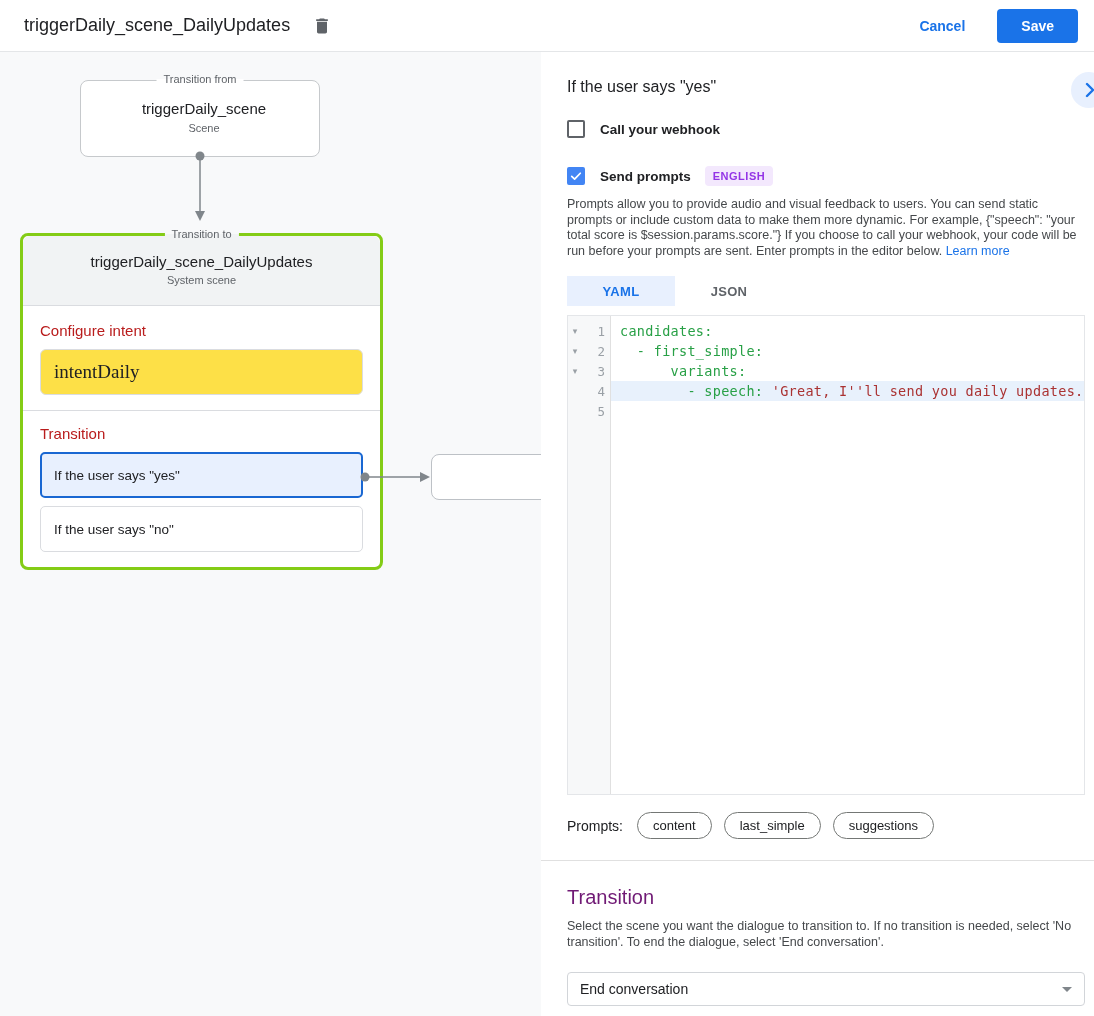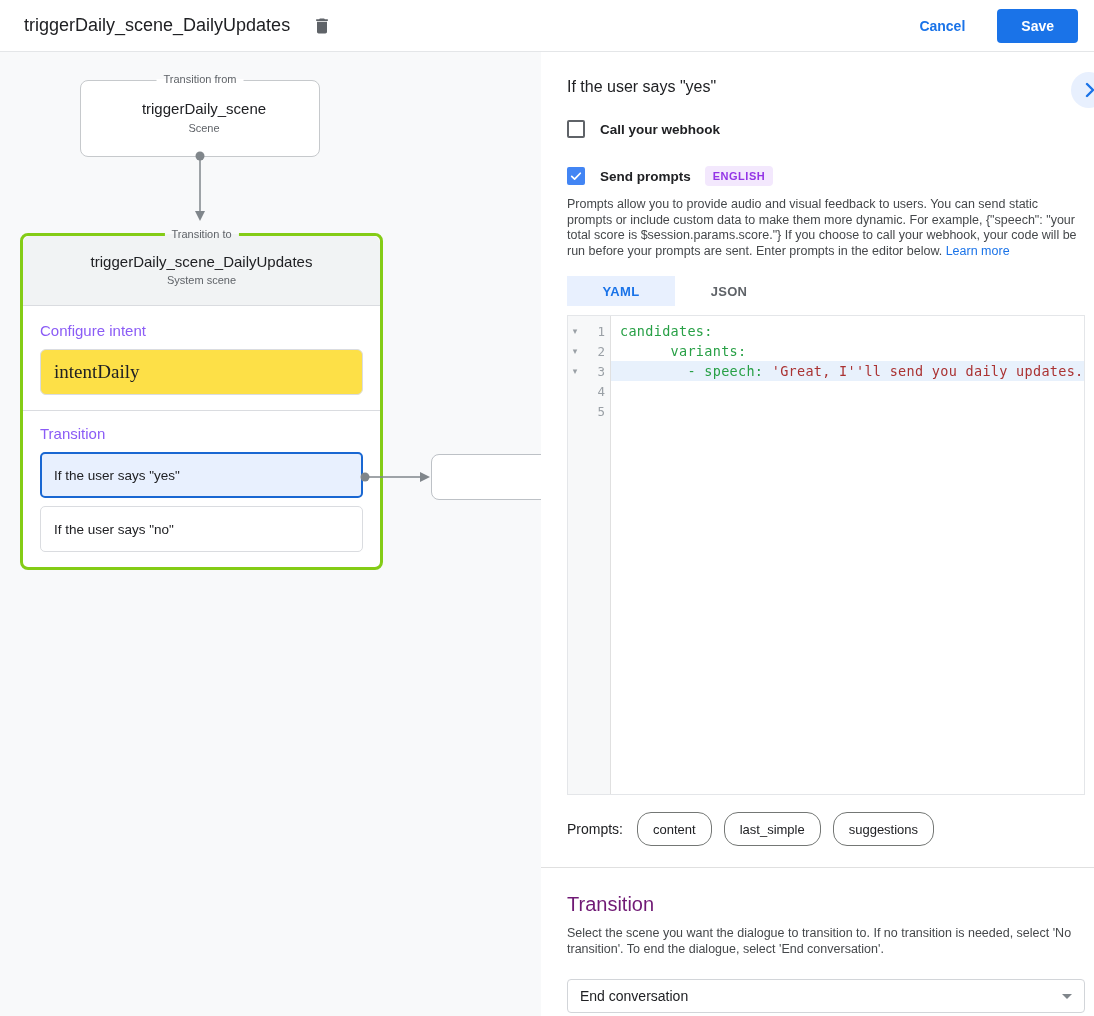--- a/index.html
+++ b/index.html
@@ -32,21 +32,21 @@
   .node-title { font-size:15px; color:#202124; }
   .node-sub { font-size:11px; color:#5f6368; margin-top:5px; }
 
   .to-card { position:absolute; left:20px; top:181px; width:363px; height:337px; background:#fff;
     border:3px solid #84cc16; border-radius:8px; }
   .to-card > .node-legend { background:linear-gradient(to bottom,#f8f9fa 50%,#f1f3f4 50%); }
   .to-header { height:70px; background:#f1f3f4; border-bottom:1px solid #dadce0;
     border-radius:7px 7px 0 0; text-align:center; padding-top:17px; }
   .to-header .node-sub { margin-top:4px; }
   .to-body { padding:14px 17px 0; }
-  .section-label { font-size:15px; color:#8b5cf6; margin:2px 0 10px; }
+  .section-label { font-size:15px; color:#b91c1c; margin:2px 0 10px; }
   .intent-box { height:46px; border:1px solid #dadce0; border-radius:6px; background:#fde047;
     display:flex; align-items:center; padding-left:13px; font-size:19px; color:#202124;font-family:Liberation Serif, serif; }
   .body-divider { height:1px; background:#dadce0; margin:15px -17px 0; }
   .cond-label { margin-top:14px; }
   .cond { height:46px; border:1px solid #dadce0; border-radius:5px; background:#fff;
     display:flex; align-items:center; padding-left:13px; font-size:13.5px; color:#202124;
     margin-bottom:8px; cursor:pointer; }
   .cond.selected { background:#e8f0fe; border:2px solid #1967d2; padding-left:12px; }
   .empty-node { position:absolute; left:431px; top:402px; width:130px; height:46px;
     background:#fff; border:1px solid #bdc1c6; border-radius:8px; }
@@ -85,21 +85,21 @@
   .lnum { flex:1; text-align:right; padding-right:5px; font-family:"DejaVu Sans Mono","Liberation Mono",monospace;
     font-size:12.5px; color:#9aa0a6; }
   .c-row { height:20px; line-height:20px; padding-left:9px; white-space:pre; overflow:hidden;
     font-family:"DejaVu Sans Mono","Liberation Mono",monospace; font-size:13.5px; letter-spacing:.3px; }
   .c-row.hl { background:#e8f1fc; }
   .tok-key { color:#28a046; }
   .tok-str { color:#aa3232; }
 
   .insert-row { margin-top:17px; display:flex; align-items:center; }
   .insert-label { font-size:14px; color:#202124; margin-right:14px; }
-  .chip { height:34px; border:1px solid #747775; border-radius:14px; background:#fff; padding:0 15px;
+  .chip { height:27px; border:1px solid #747775; border-radius:14px; background:#fff; padding:0 15px;
     font-size:13px; color:#202124; margin-right:12px; cursor:pointer; font-family:inherit; }
 
   .panel-divider { margin:21px -16px 0 -26px; border-top:1px solid #e0e0e0; }
   .transition-heading { margin-top:25px; font-size:20px; color:#701a75; }
   .dropdown { margin-top:22px; height:34px; border:1px solid #d2d5d9; border-radius:4px; background:#fff;
     display:flex; align-items:center; padding:0 12px; font-size:14px; color:#202124; cursor:pointer; }
   .dropdown .caret { margin-left:auto; width:0; height:0; border-left:5px solid transparent;
     border-right:5px solid transparent; border-top:5px solid #80868b; }
 </style>
 </head>
@@ -212,20 +212,21 @@
             <div class="fold none">▾</div>
             <div class="lnum">4</div>
           </div>
         <div class="g-row">
             <div class="fold none">▾</div>
             <div class="lnum">5</div>
           </div>
       </div>
       <div class="code-col">
         <div class="c-row"><span class="tok-key">candidates:</span><span class="tok-str"></span></div>
+        <div class="c-row"><span class="tok-key">  - first_simple:</span><span class="tok-str"></span></div>
         <div class="c-row"><span class="tok-key">      variants:</span><span class="tok-str"></span></div>
         <div class="c-row hl"><span class="tok-key">        - speech: </span><span class="tok-str">'Great, I''ll send you daily updates.</span></div>
         <div class="c-row"><span class="tok-key"></span><span class="tok-str"></span></div>
       </div>
     </div>
 
     <div class="insert-row">
       <div class="insert-label">Prompts:</div>
       <button class="chip">content</button>
       <button class="chip">last_simple</button>

